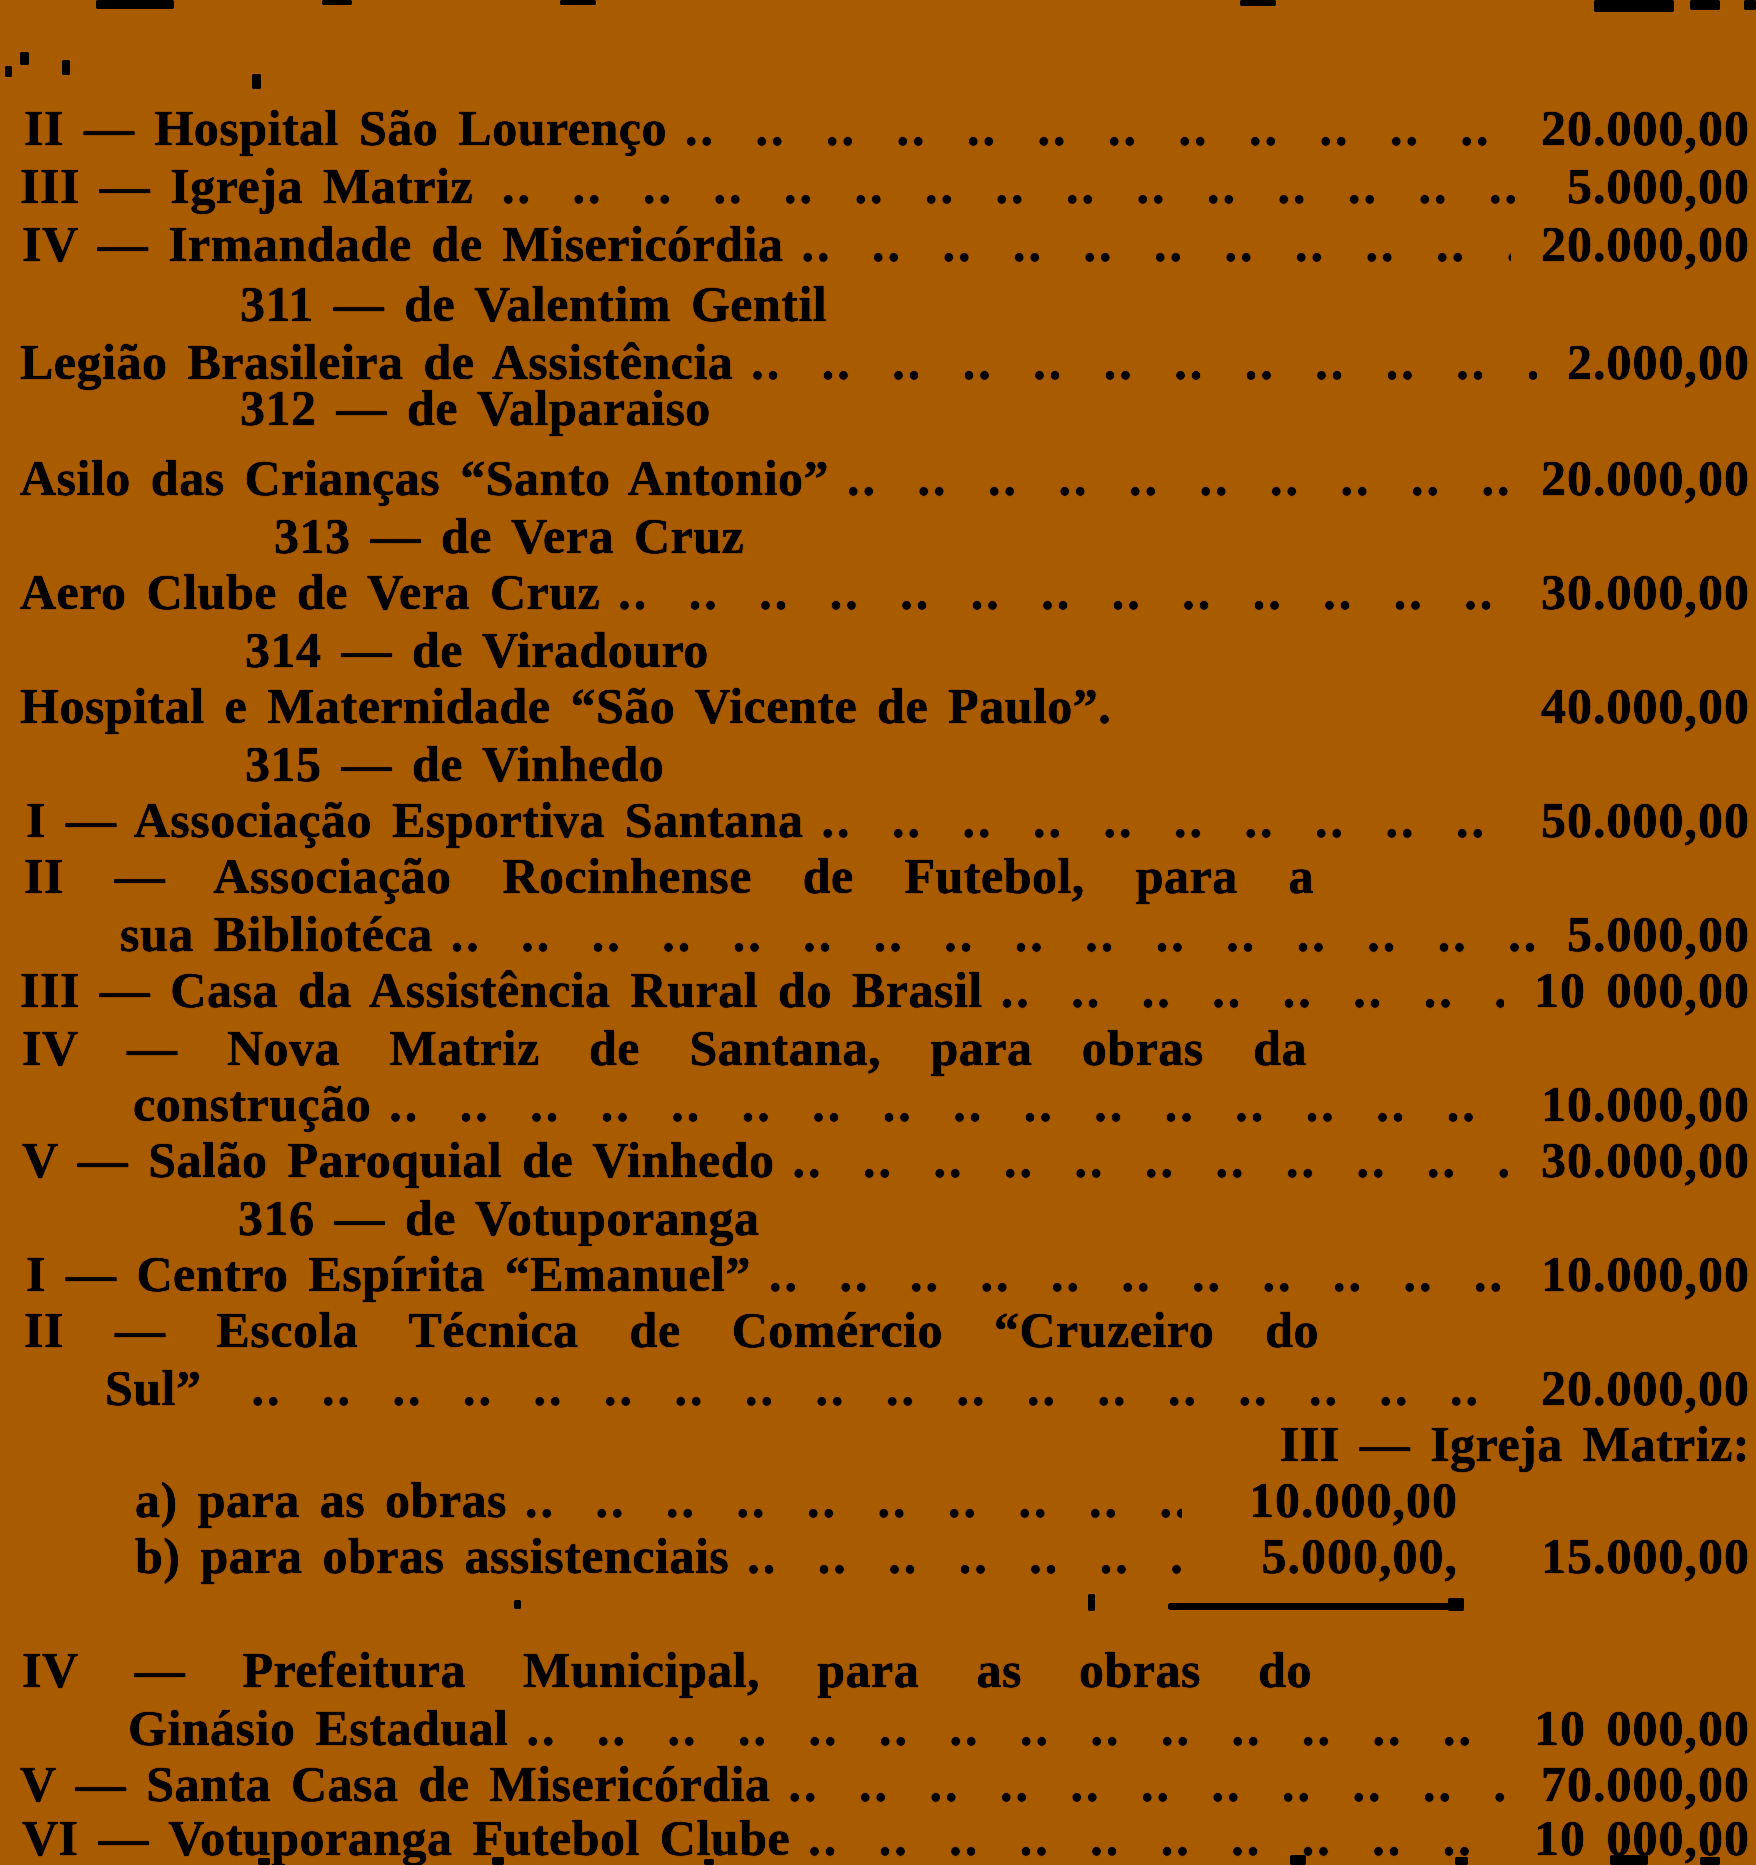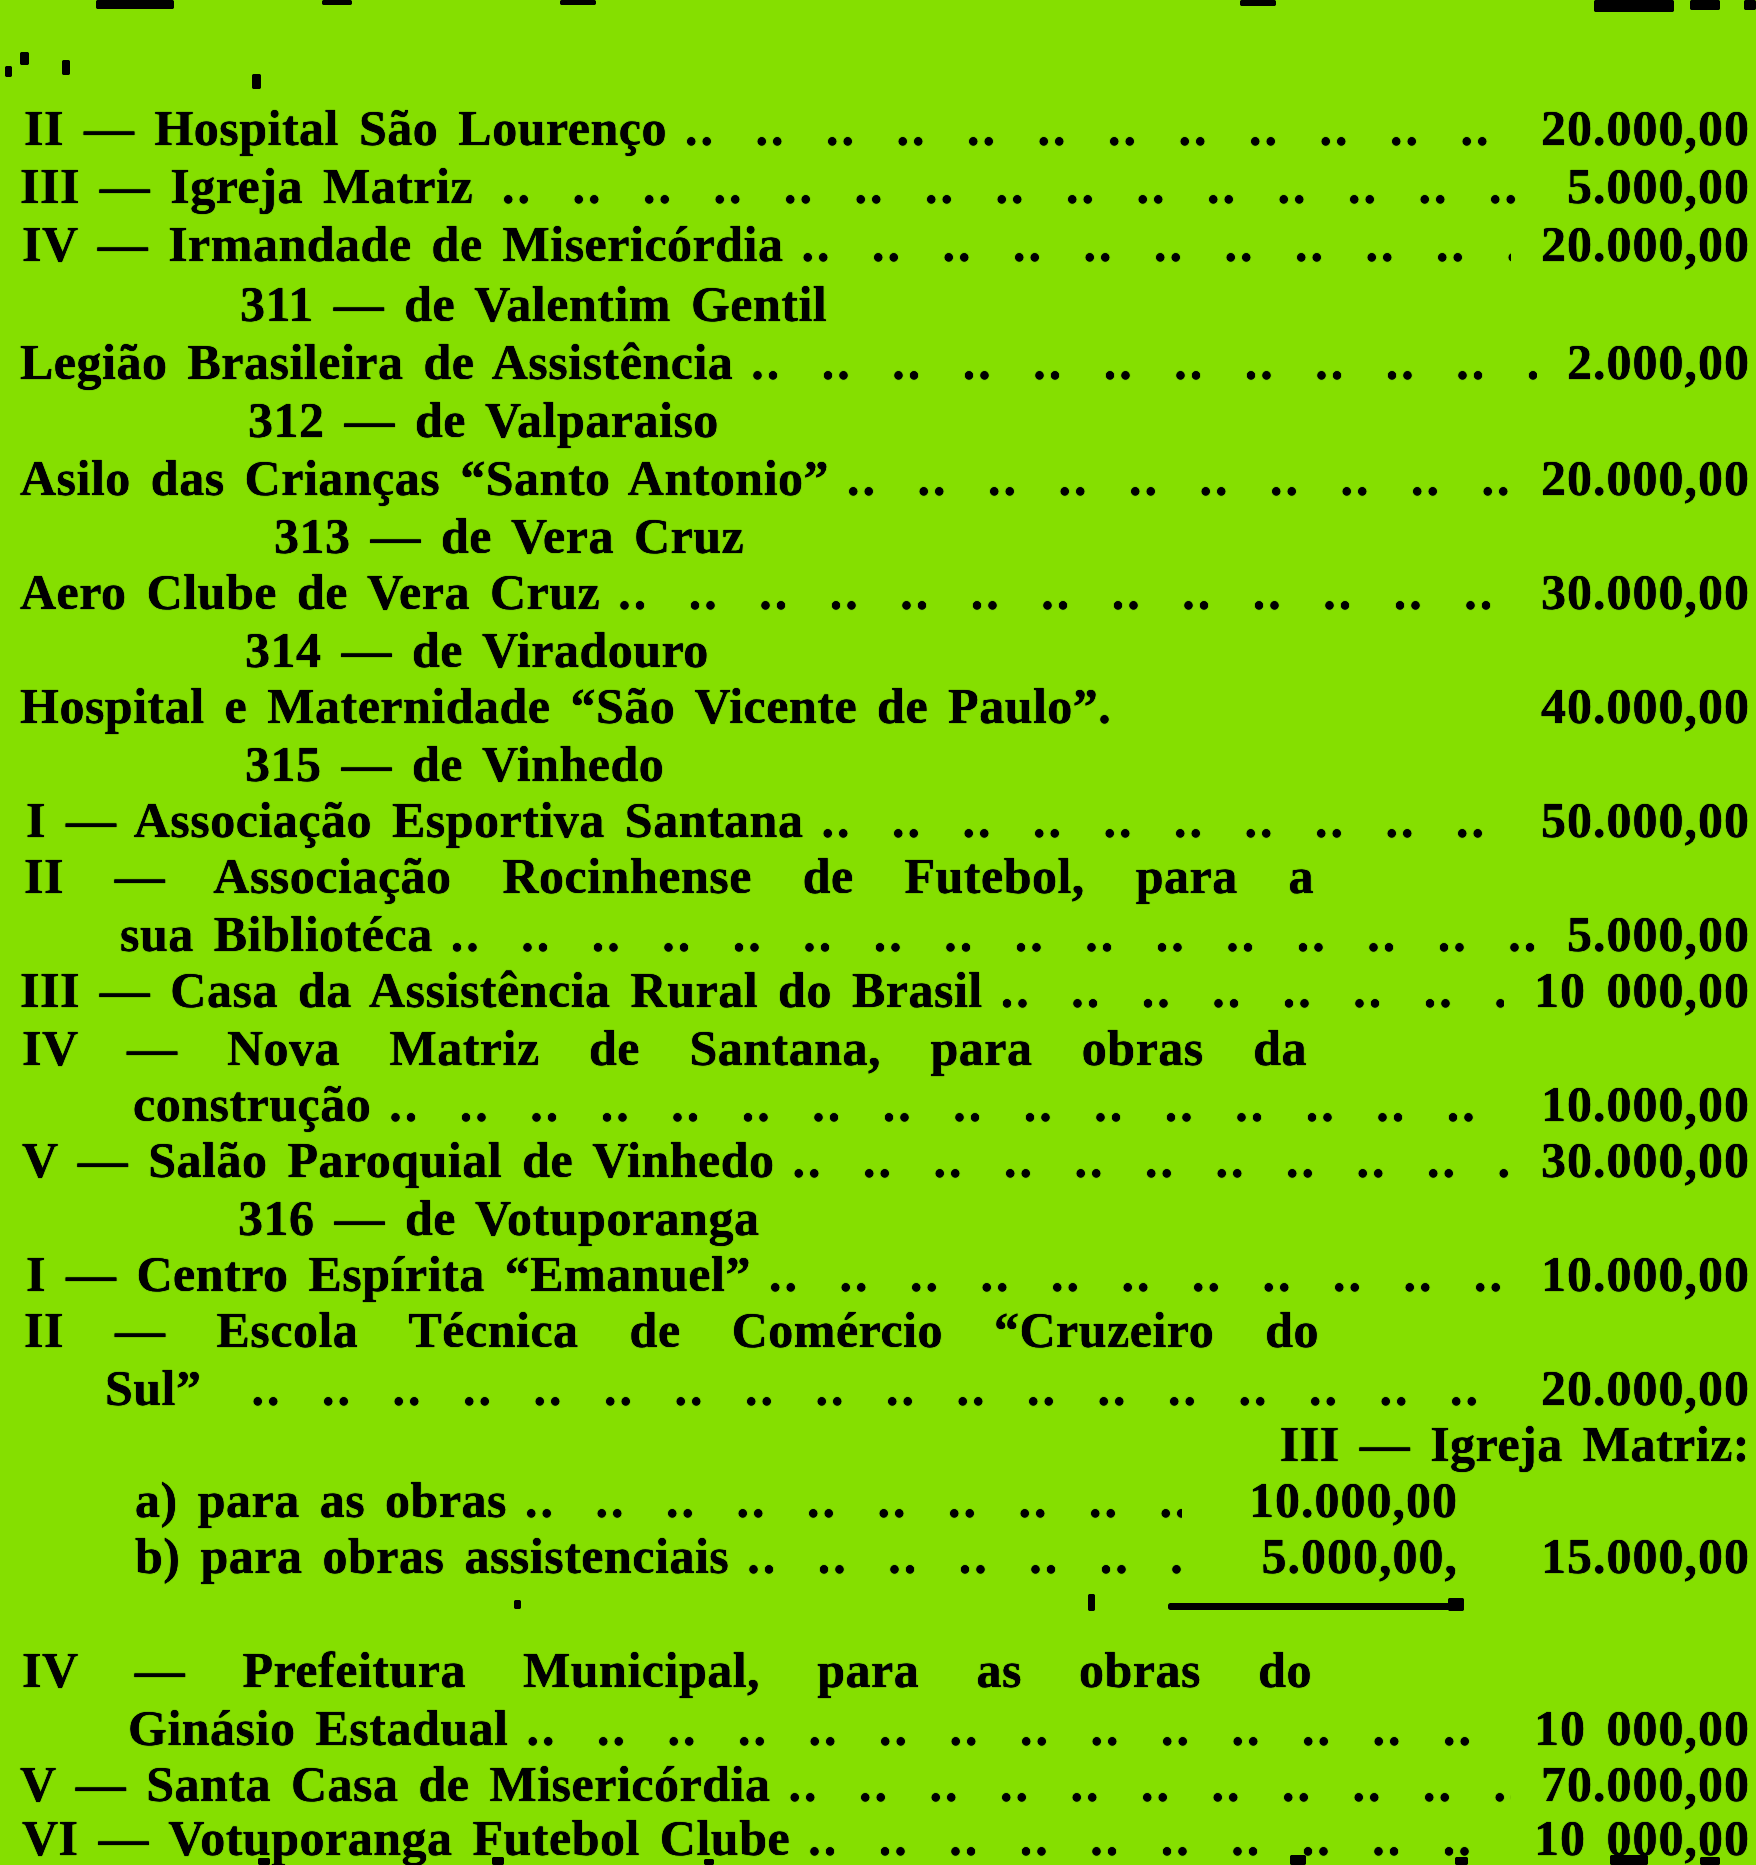--- a/index.html
+++ b/index.html
@@ -2,21 +2,21 @@
 <html><head>
 <meta charset="utf-8">
 <style>
   html,body{margin:0;padding:0;background:#ffffff;}
   body{
     width:1756px;height:1865px;overflow:hidden;position:relative;
     font-family:"Liberation Serif","DejaVu Serif",serif;
     color:#0b0b0b;
   }
   .page{
-    position:absolute;inset:0;background:#84cc16;
+    position:absolute;inset:0;background:#a16207;
     filter:blur(0.4px) contrast(1.25);
   }
   .row{
     position:absolute;right:6px;
     display:flex;align-items:baseline;white-space:nowrap;
     font-weight:700;font-size:50px;line-height:57px;
     letter-spacing:0.5px;word-spacing:7px;
     text-shadow:0 0 1px #000;
   }
   .txt{flex:none;}
@@ -79,21 +79,21 @@
         <span class="value">20.000,00</span>
       </div>
       <div class="row" style="top: 276px; left: 240px;">
         <span class="txt">311 — de Valentim Gentil</span>
       </div>
       <div class="row" style="top: 334px; left: 20px;">
         <span class="txt">Legião Brasileira de Assistência</span>
         <span class="leader">.. .. .. .. .. .. .. .. .. .. .. .. .. .. .. .. .. .. .. .. .. .. .. .. .. .. .. .. .. ..</span>
         <span class="value">2.000,00</span>
       </div>
-      <div class="row" style="top: 392px; left: 240px; margin-left: 8px;">
+      <div class="row" style="top: 380px; left: 240px;">
         <span class="txt">312 — de Valparaiso</span>
       </div>
       <div class="row" style="top: 450px; left: 20px;">
         <span class="txt">Asilo das Crianças “Santo Antonio”</span>
         <span class="leader">.. .. .. .. .. .. .. .. .. .. .. .. .. .. .. .. .. .. .. .. .. .. .. .. .. .. .. .. .. ..</span>
         <span class="value">20.000,00</span>
       </div>
       <div class="row" style="top: 508px; left: 242px; margin-left: 32px;">
         <span class="txt">313 — de Vera Cruz</span>
       </div>

